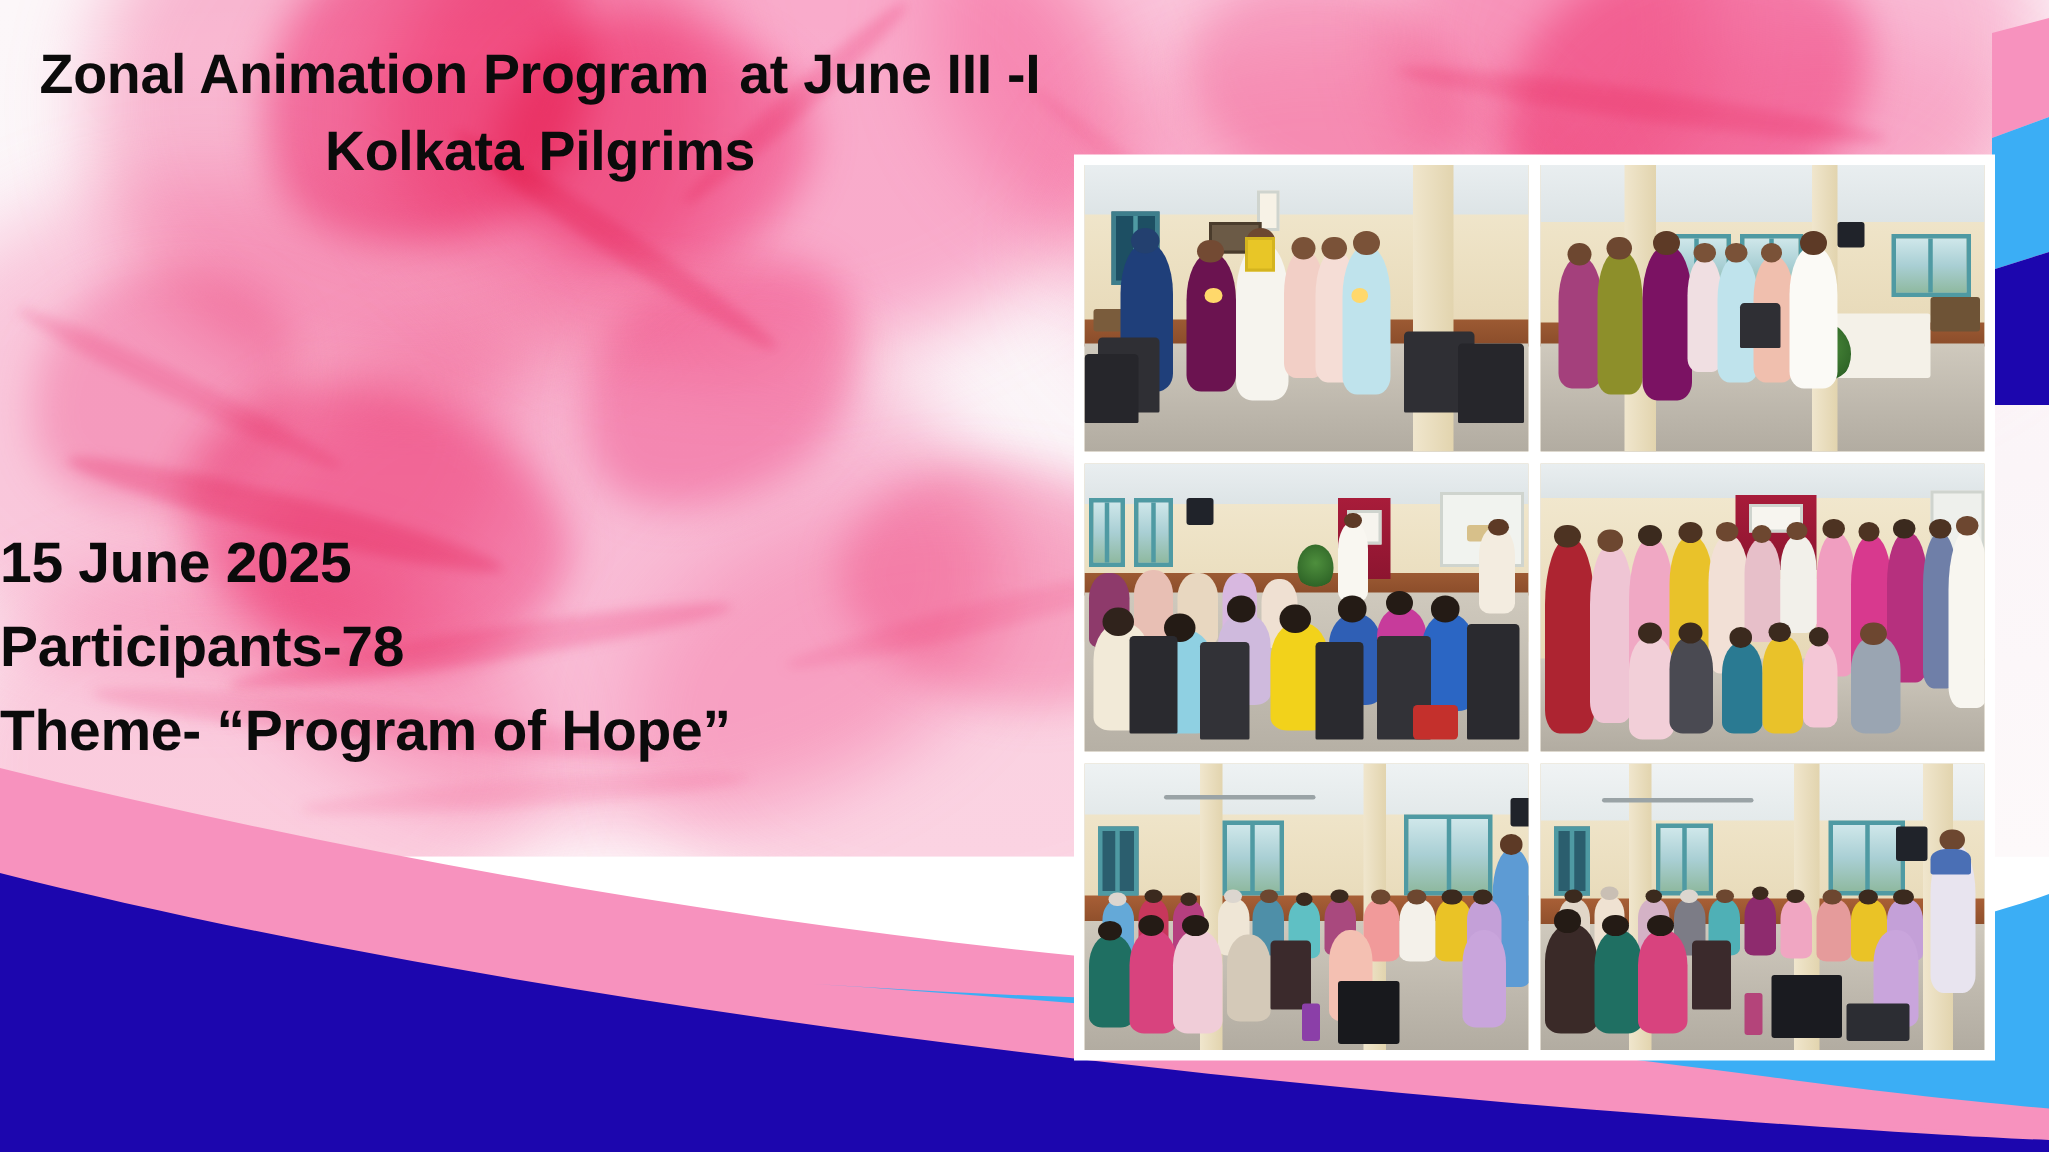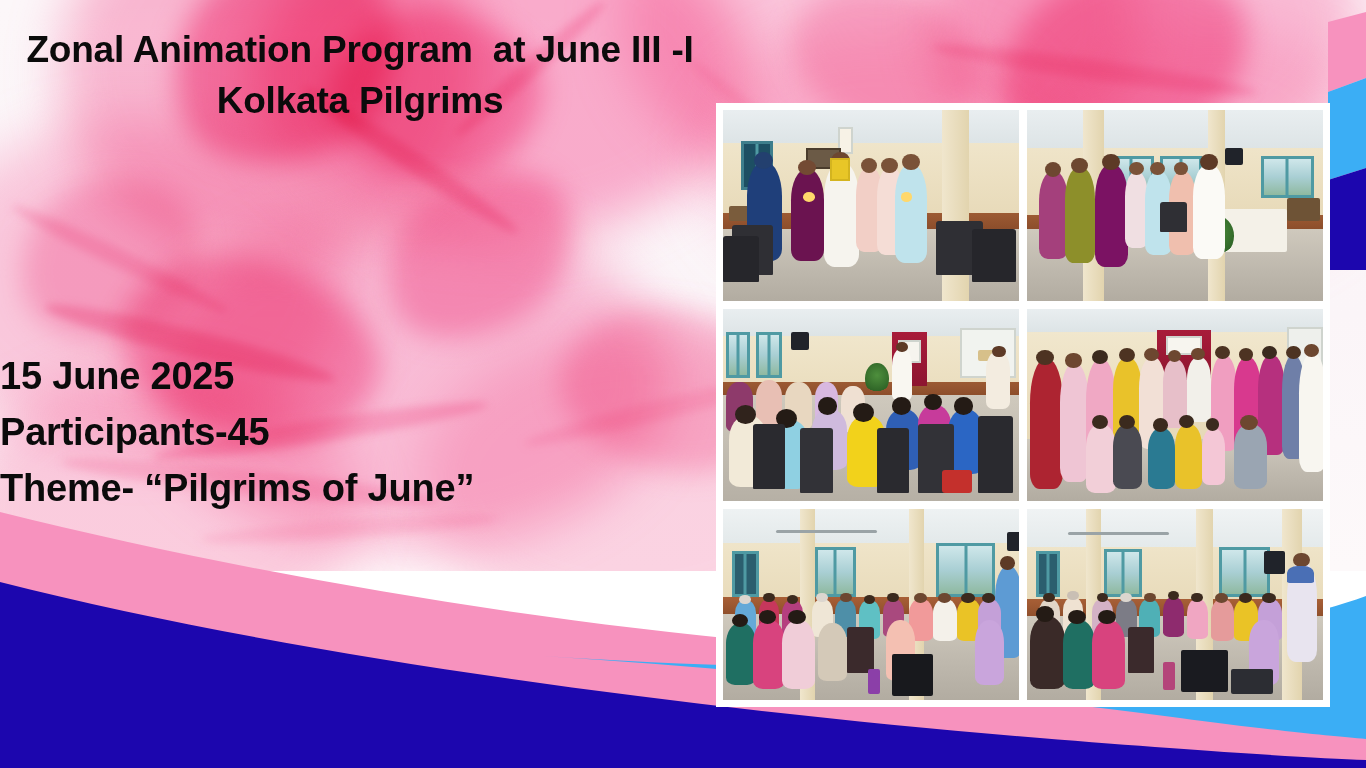--- a/index.html
+++ b/index.html
@@ -196,22 +196,22 @@
     <div class="smoke-thread" style="left:660px; top:120px; width:220px; height:16px; background:rgba(243,72,142,0.22); transform:rotate(40deg);"></div>
   </div>
 
   <div class="title-block">
     <div class="title-line">Zonal Animation Program  at June III -I</div>
     <div class="title-line">Kolkata Pilgrims</div>
   </div>
 
   <div class="info-block">
     <div class="info-line">15 June 2025</div>
-    <div class="info-line">Participants-45</div>
-    <div class="info-line">Theme- “Pilgrims of June”</div>
+    <div class="info-line">Participants-78</div>
+    <div class="info-line">Theme- “Program of Hope”</div>
   </div>
 
   <div class="collage">
 
     <div class="photo">
       <div class="scene">
         <div class="wall"></div>
         <div class="ceiling"></div>
         <div class="dado" style="top:54%;height:9%"></div>
         <div class="floor"></div>

